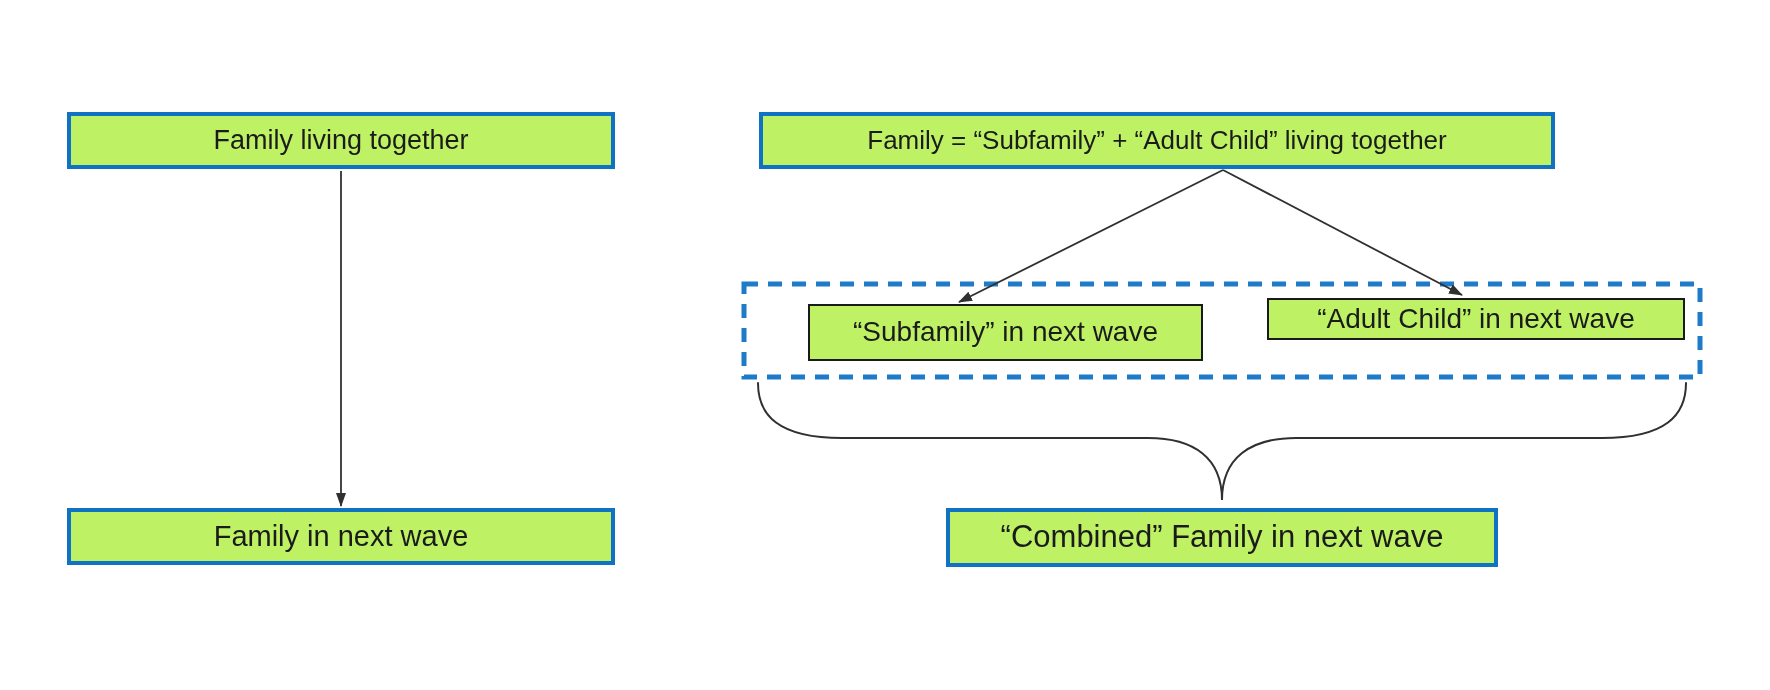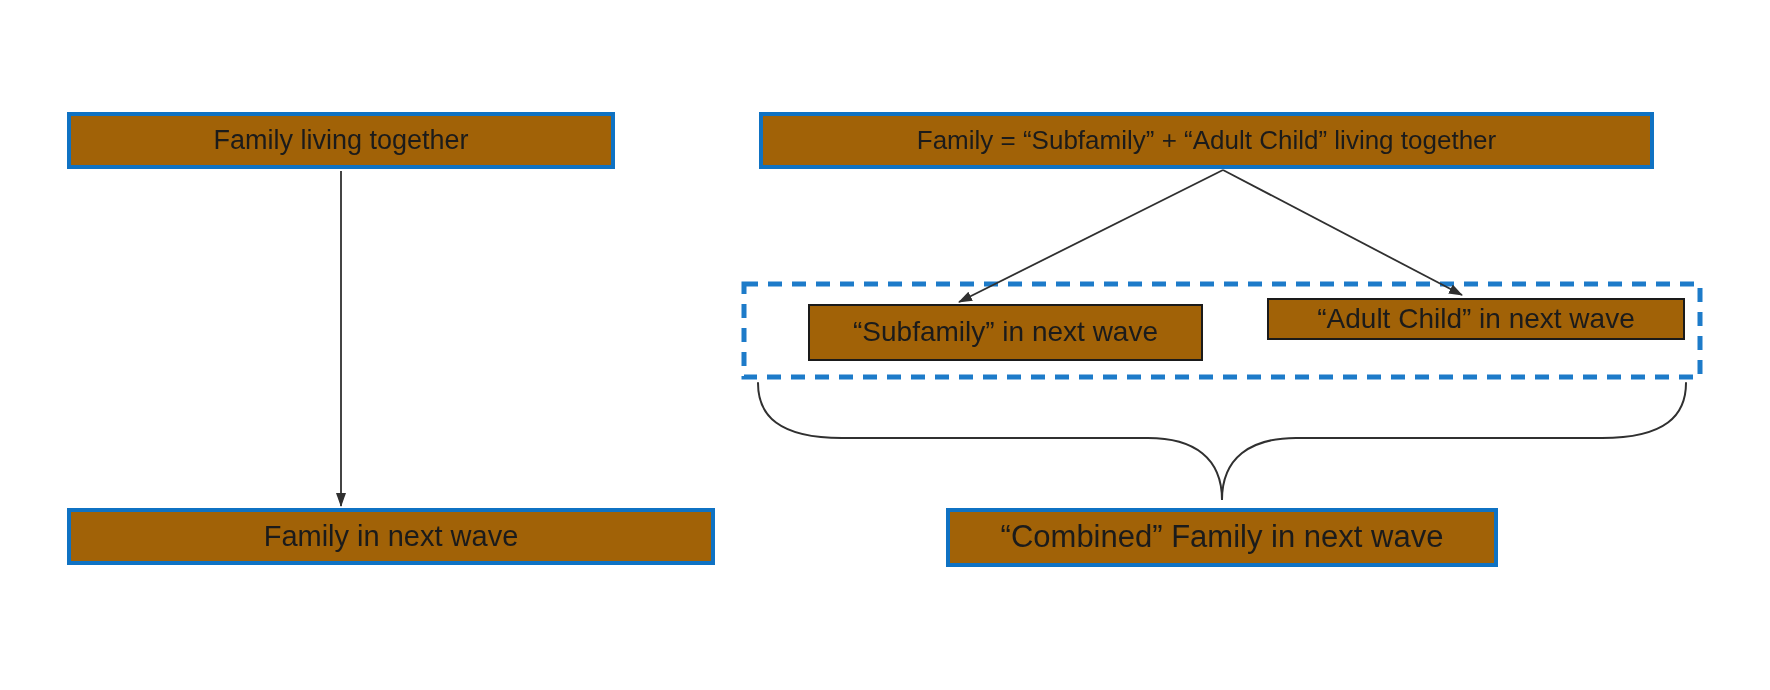--- a/index.html
+++ b/index.html
@@ -12,39 +12,39 @@
     width: 1770px;
     height: 690px;
     background: #ffffff;
     font-family: "Liberation Sans", sans-serif;
     color: #1b1b1b;
     overflow: hidden;
   }
   .box {
     position: absolute;
     box-sizing: border-box;
-    background: #a16207;
+    background: #bef264;
     display: flex;
     align-items: center;
     justify-content: center;
     text-align: center;
     line-height: 1.1;
     white-space: nowrap;
   }
   .blue-box {
     border: 4px solid #0f72c3;
   }
   .black-box {
     border: 2px solid #1a1a1a;
   }
   
   .box-left-top    { left: 67px;  top: 112px; width: 548px; height: 57px; font-size: 27px; }
-  .box-left-bottom { left: 67px;  top: 508px; width: 648px; height: 57px; font-size: 29px; }
+  .box-left-bottom { left: 67px;  top: 508px; width: 548px; height: 57px; font-size: 29px; }
   
-  .box-right-top   { left: 759px; top: 112px; width: 895px; height: 57px; font-size: 26px; }
+  .box-right-top   { left: 759px; top: 112px; width: 796px; height: 57px; font-size: 26px; }
   .box-subfamily   { left: 760px; top: 304px; width: 395px; height: 57px; font-size: 28px; margin-left: 48px; }
   .box-adult       { left: 1267px; top: 298px; width: 418px; height: 42px; font-size: 28px; }
   .box-combined    { left: 946px; top: 508px; width: 552px; height: 59px; font-size: 31px; justify-content: center; }
   .connector-layer {
     position: absolute;
     left: 0; top: 0;
     width: 1770px;
     height: 690px;
     pointer-events: none;
   }

